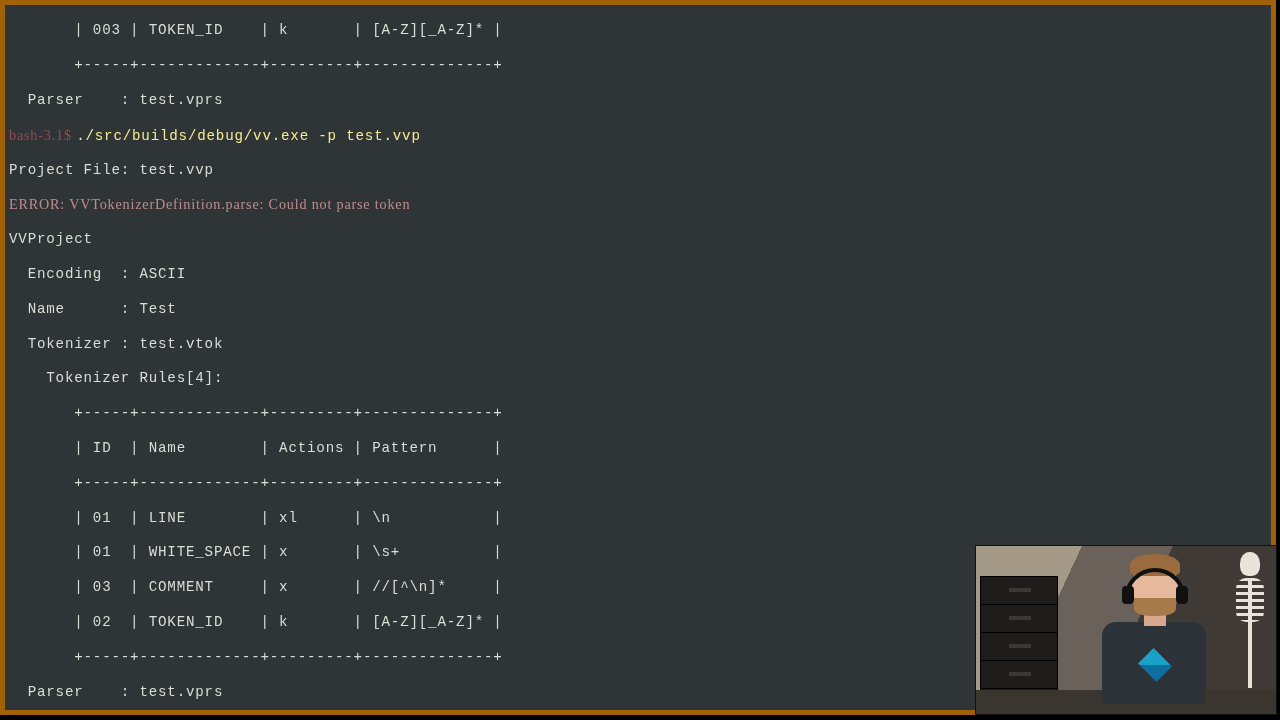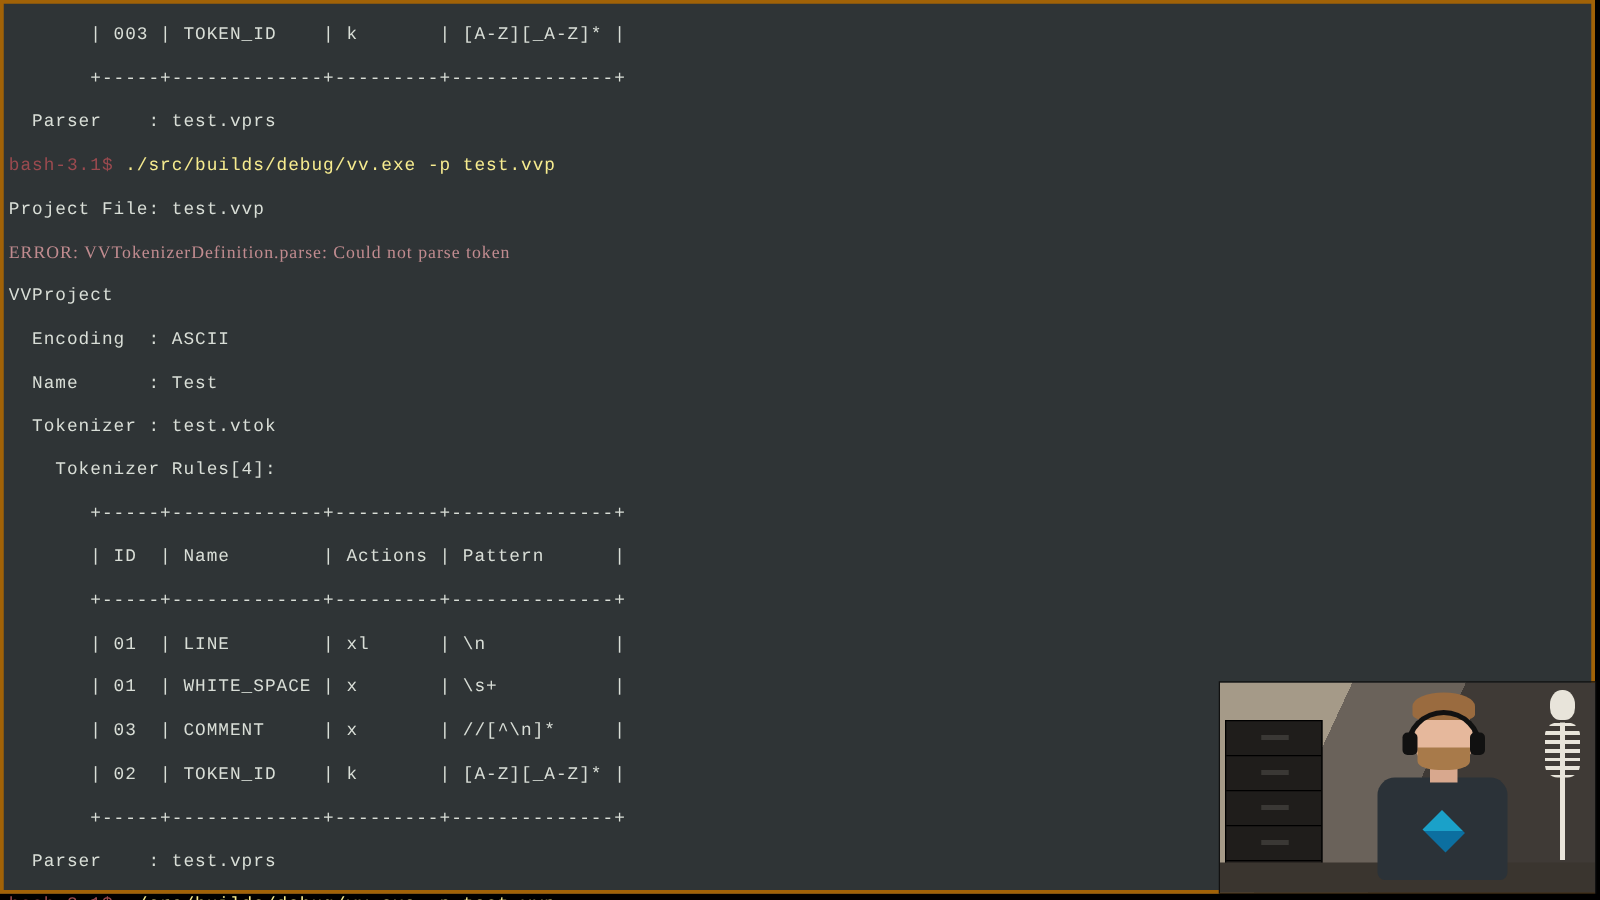--- a/index.html
+++ b/index.html
@@ -12,27 +12,27 @@
     font-size: 14.2px;
     line-height: 17.4px;
     color: #d9ded7;
   }
   .terminal {
     position: absolute;
     top: 0; left: 0;
     width: 1276px;
     height: 715px;
     background: #2f3436;
-    border: 3px solid #a16207;
+    border: 5px solid #a16207;
     padding: 0 4px;
     white-space: pre;
     letter-spacing: 0.8px;
   }
   .line { height: 17.4px; }
-  .prompt { color: #9a4a4f; }
+  .prompt { color: #9a4a4f; font-family: Liberation Serif, serif; }
   .cmd { color: #f7ec8f; font-family: Liberation Mono, monospace; }
   .err { color: #c08b8f; font-family: Liberation Serif, serif; }
   .statusbar {
     position: absolute;
     left: 0;
     bottom: 6px;
     width: 100%;
     padding: 0 4px;
     color: #b9beb7;
   }

